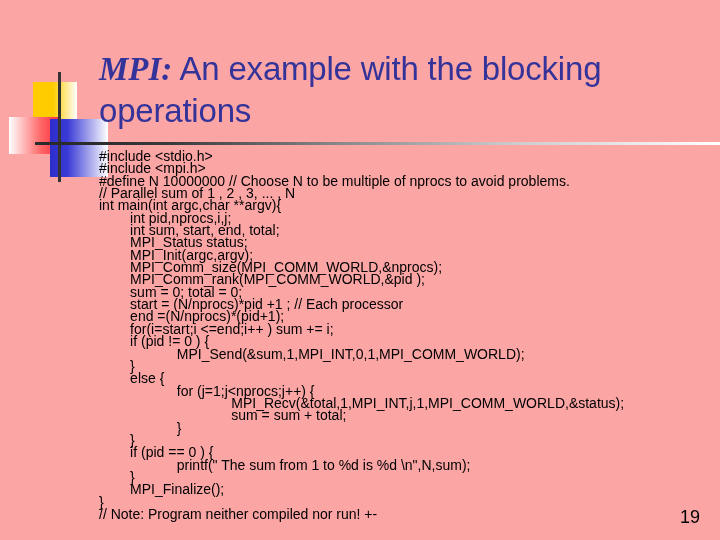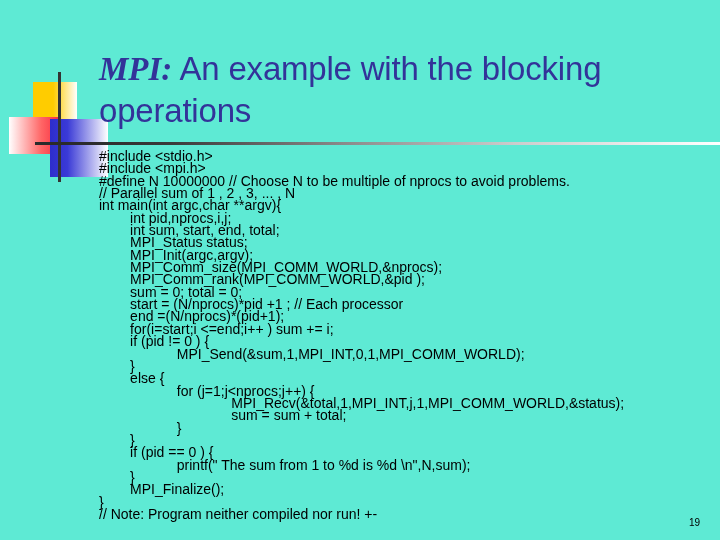--- a/index.html
+++ b/index.html
@@ -5,21 +5,21 @@
 <style>
   html, body {
     margin: 0;
     padding: 0;
     background: #ffffff;
   }
   #slide {
     position: relative;
     width: 720px;
     height: 540px;
-    background: #5eead4;
+    background: #fca5a5;
     overflow: hidden;
     font-family: "Liberation Sans", sans-serif;
   }
 
   
   #decor {
     position: absolute;
     left: 0;
     top: 0;
     width: 210px;
@@ -89,21 +89,21 @@
     white-space: pre;
   }
   #code .ln { display: block; white-space: pre; }
 
   
   #slide-number {
     position: absolute;
     right: 20px;
     bottom: 12px;
     color: #000000;
-    font-size: 10px;
+    font-size: 18px;
     text-align: center;
   }
 </style>
 </head>
 <body>
 
 <div id="slide">
 
   <div id="decor">
     <div class="sq-yellow"></div>

